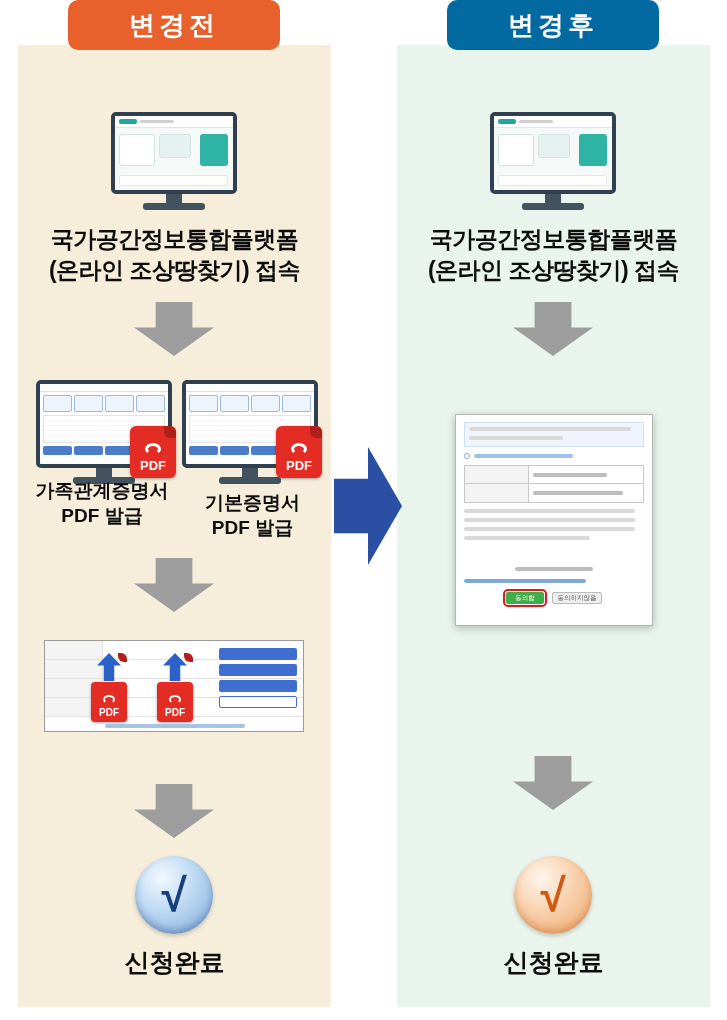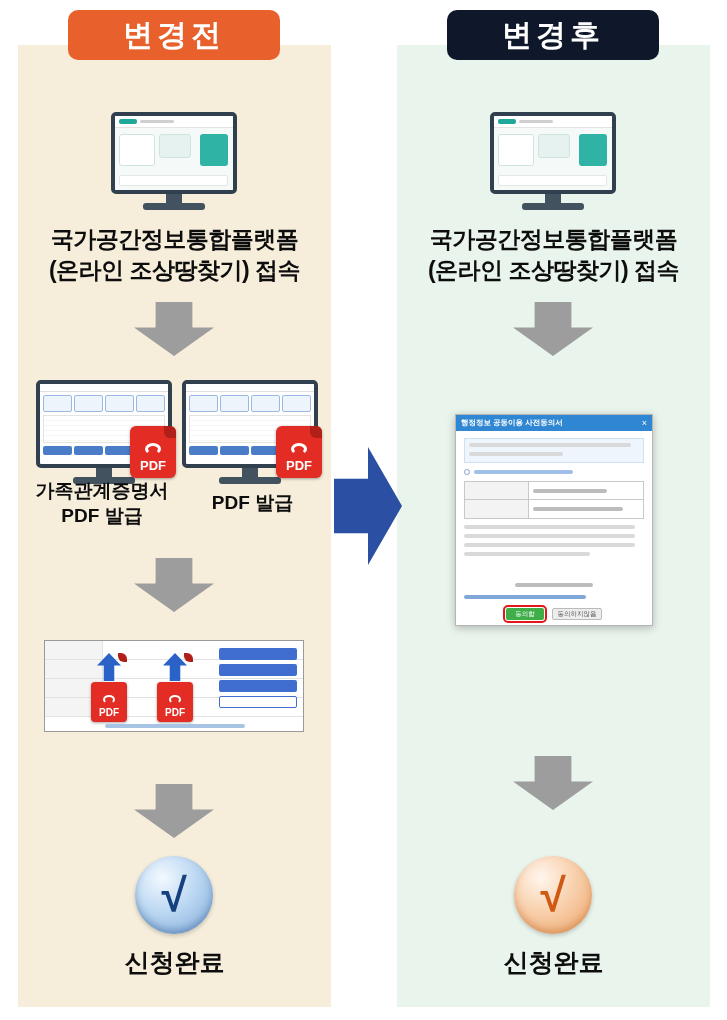--- a/index.html
+++ b/index.html
@@ -5,25 +5,25 @@
   * { margin:0; padding:0; box-sizing:border-box; }
   body { background:#ffffff; font-family:"Liberation Sans", sans-serif; }
   .canvas { position:relative; width:727px; height:1020px; background:#fff; overflow:hidden; }
 
   
   .panel { position:absolute; top:45px; width:313px; height:962px; }
   .panel-before { left:18px; background:#f6eedb; }
   .panel-after { left:397px; background:#e9f4ec; }
 
   
-  .badge { position:absolute; top:10px; width:212px; height:50px; border-radius:10px;
+  .badge { position:absolute; top:0; width:212px; height:50px; border-radius:10px;
            display:flex; align-items:center; justify-content:center; color:#fff;
-           font-size:30px; font-weight:bold; letter-spacing:4px; z-index:6; }
+           font-size:26px; font-weight:bold; letter-spacing:4px; z-index:6; }
   .badge-before { left:68px; background:#e8612c; }
-  .badge-after { left:447px; background:#0f172a; }
+  .badge-after { left:447px; background:#0369a1; }
 
   
   .big-arrow { position:absolute; left:334px; top:447px; width:68px; height:118px; background:#2b4fa2;
                clip-path:polygon(0 27%, 50% 27%, 50% 0, 100% 50%, 50% 100%, 50% 73%, 0 73%); z-index:5; }
   .down-arrow { position:absolute; width:80px; height:54px; background:#9d9d9d;
                 clip-path:polygon(27% 0, 73% 0, 73% 47%, 100% 47%, 50% 100%, 0 47%, 27% 47%); }
 
   
   .step-text { position:absolute; text-align:center; font-weight:bold; color:#0d0d0d; }
   .step-main { width:313px; font-size:23px; line-height:31px; letter-spacing:-0.5px; }
@@ -208,20 +208,21 @@
       <span class="pdf-swirl"></span>
       <span>PDF</span>
     </div>
   </div>
 
   <div class="step-text doc-label" style="left:22px; top:478px; width:160px;">
     <div>가족관계증명서</div>
     <div>PDF 발급</div>
   </div>
   <div class="step-text doc-label" style="left:180px; top:490px; width:145px;">
+    <div>기본증명서</div>
     <div>PDF 발급</div>
   </div>
 
   <div class="down-arrow" style="left:134px; top:558px;"></div>
 
   <div class="upload-shot">
     <div class="u-row">
         <span class="u-label"></span>
         <span class="u-value"></span>
       </div>
@@ -287,24 +288,20 @@
   </div>
 
   <div class="step-text step-main" style="left:397px; top:224px;">
     <div>국가공간정보통합플랫폼</div>
     <div>(온라인 조상땅찾기) 접속</div>
   </div>
 
   <div class="down-arrow" style="left:513px; top:302px;"></div>
 
   <div class="consent-dialog">
-    <div class="cd-titlebar">
-      <span>행정정보 공동이용 사전동의서</span>
-      <span class="cd-close">×</span>
-    </div>
     <div class="cd-body">
       <div class="cd-notice">
         <div class="bar w95"></div>
         <div class="bar w55"></div>
       </div>
       <div class="cd-section">
         <span class="cd-radio"></span>
         <span class="bar blue w55" style="margin:0;"></span>
       </div>
       <div class="cd-table">

